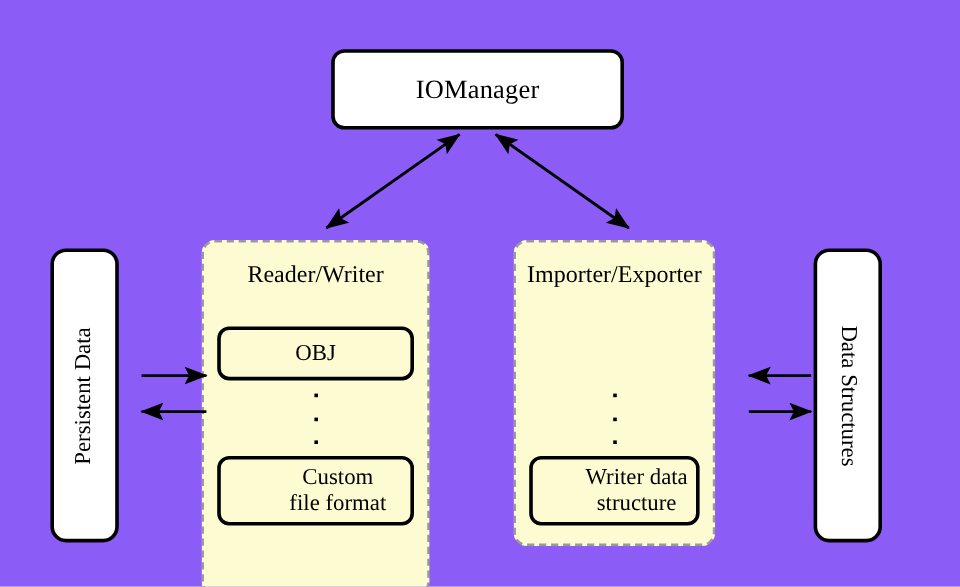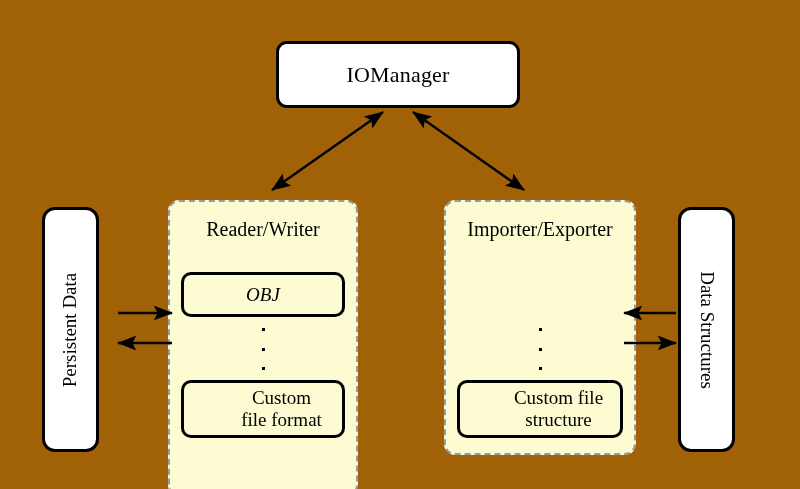--- a/index.html
+++ b/index.html
@@ -8,21 +8,21 @@
     padding: 0;
     background: #ffffff;
   }
   body {
     font-family: "Liberation Serif", "DejaVu Serif", serif;
   }
   #diagram {
     position: relative;
     width: 800px;
     height: 489px;
-    background: #a16207;
+    background: #8b5cf6;
     overflow: hidden;
   }
 
   
   .node {
     position: absolute;
     box-sizing: border-box;
     border: 3px solid #000000;
     border-radius: 11px;
     background: #ffffff;
@@ -77,23 +77,23 @@
     border: 2px dashed #9a9a9a;
     border-radius: 11px;
   }
   #panel-reader-writer {
     left: 168px;
     top: 200px;
     width: 190px;
     height: 296px;
   }
   #panel-importer-exporter {
-    left: 444px;
+    left: 428px;
     top: 200px;
-    width: 192px;
+    width: 168px;
     height: 255px;
   }
   .panel-title {
     position: absolute;
     left: 0;
     right: 0;
     top: 16px;
     text-align: center;
     font-size: 20px;
     color: #000000;
@@ -113,21 +113,20 @@
     text-align: center;
     font-size: 19px;
     line-height: 1.15;
     color: #000000;
   }
   .item-top {
     left: 11px;
     right: 11px;
     top: 70px;
     height: 45px;
-    font-style: italic;
   }
   .item-bottom {
     left: 11px;
     right: 11px;
     top: 178px;
     height: 58px;
     padding-left: 37px;
   }
 
   
@@ -199,21 +198,21 @@
   </div>
 
   <div class="panel" id="panel-importer-exporter">
     <div class="panel-title">Importer/Exporter</div>
     <div class="vdots">
       <span></span>
       <span></span>
       <span></span>
     </div>
     <div class="item item-bottom">
-      <span style="white-space: pre-line;">Custom file
+      <span style="white-space: pre-line;">Writer data
 structure</span>
     </div>
   </div>
 
   <svg id="arrow-layer" viewBox="0 0 800 489" xmlns="http://www.w3.org/2000/svg">
     <defs>
       <marker id="head-end" markerWidth="9" markerHeight="9" refX="7.6" refY="3.1" orient="auto" markerUnits="strokeWidth">
         <path d="M0,0 L8,3.1 L0,6.2 L1.6,3.1 Z" fill="#000000"></path>
       </marker>
       <marker id="head-start" markerWidth="9" markerHeight="9" refX="0.4" refY="3.1" orient="auto" markerUnits="strokeWidth">

